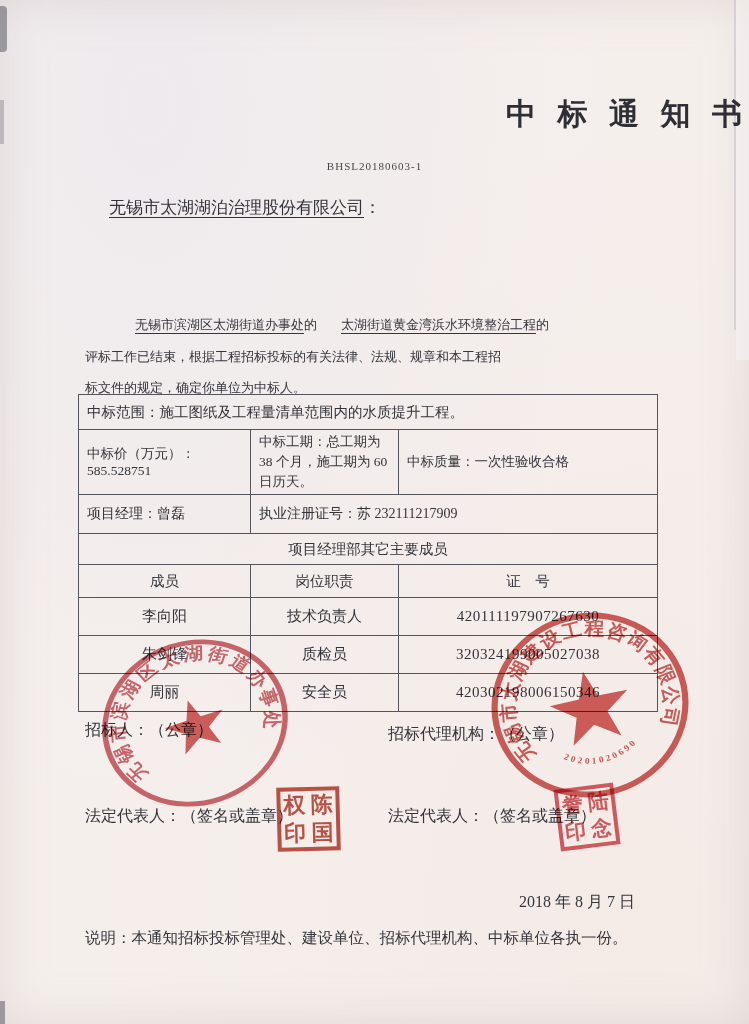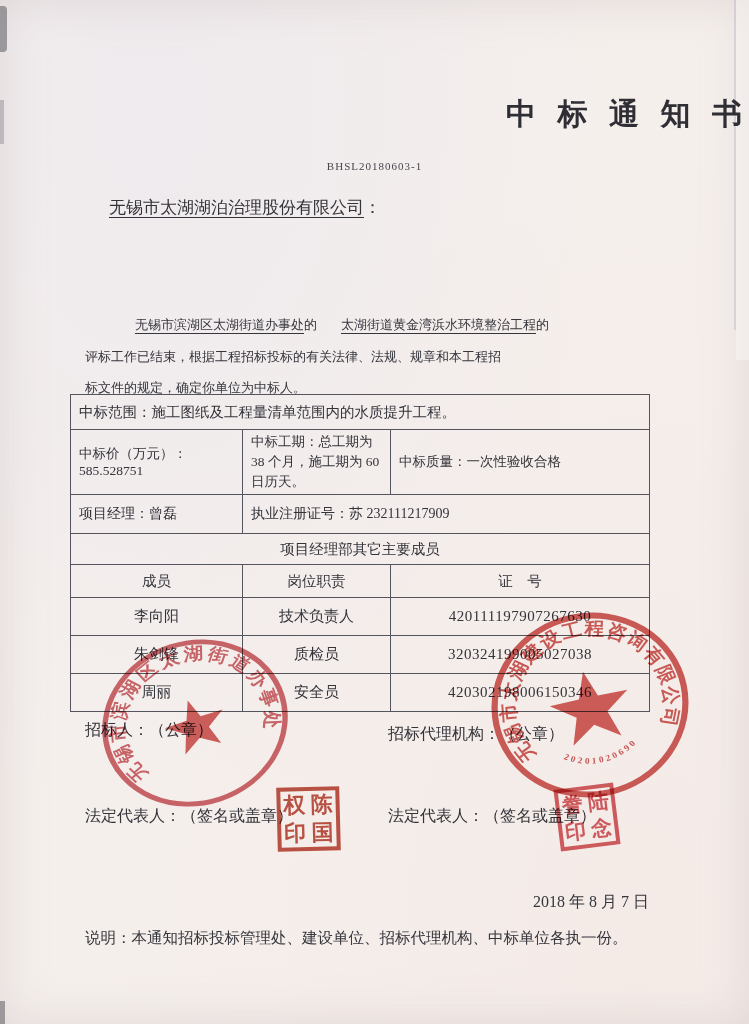--- a/index.html
+++ b/index.html
@@ -30,42 +30,42 @@
     font-size:17px; color:#33333a;
   }
   .u { text-decoration:underline; text-underline-offset:4px; text-decoration-thickness:1.3px;margin-left:24px; }
   .bodytext {
     position:absolute; top:246px; left:85px; width:570px;
     font-size:13px; line-height:31.5px;
     white-space:pre-wrap; text-align:left;
   }
   .para { text-indent:2em; }
   table.bid {
-    position:absolute; top:394px; left:70px;
+    position:absolute; top:394px; left:78px;
     width:579px; border-collapse:collapse;
     table-layout:fixed;
     font-size:14.5px; color:#33333a;border-radius:30px;
   }
   table.bid td {
     border:1.5px solid #54545c;
     padding:2px 8px;
     overflow:hidden;
   }
   td.lft { text-align:left; }
   td.ctr { text-align:center; }
   tr.r-scope td { height:30px; }
   tr.r-price td { height:45px; font-size:13.5px; }
   td.dur { line-height:20px; padding:3px 6px; }
   tr.r-mgr td { height:34px; font-size:14px; }
   tr.r-mhdr td { height:26px; }
   tr.r-cols td { height:28px; }
   tr.r-member td { height:33px; font-size:15px;margin-left:7px; }
   td.idcell { text-align:center; padding-left:26px; letter-spacing:.5px; }
   .siglabel { position:absolute; font-size:16px; color:#33333a; }
-  .footer-date { position:absolute; top:892px; right:100px; font-size:16px;margin-left:48px; }
+  .footer-date { position:absolute; top:892px; right:114px; font-size:16px;margin-left:48px; }
   .footer-note { position:absolute; top:928px; left:85px; font-size:15.5px; }
   .seal { position:absolute; mix-blend-mode:multiply; }
   .sq-seal {
     position:absolute; mix-blend-mode:multiply;
     display:grid; grid-template-columns:1fr 1fr; grid-template-rows:1fr 1fr;
     font-weight:bold; line-height:1;
     align-items:center; justify-items:center;
     opacity:.88;
   }
   .sq-seal span { display:block; }

